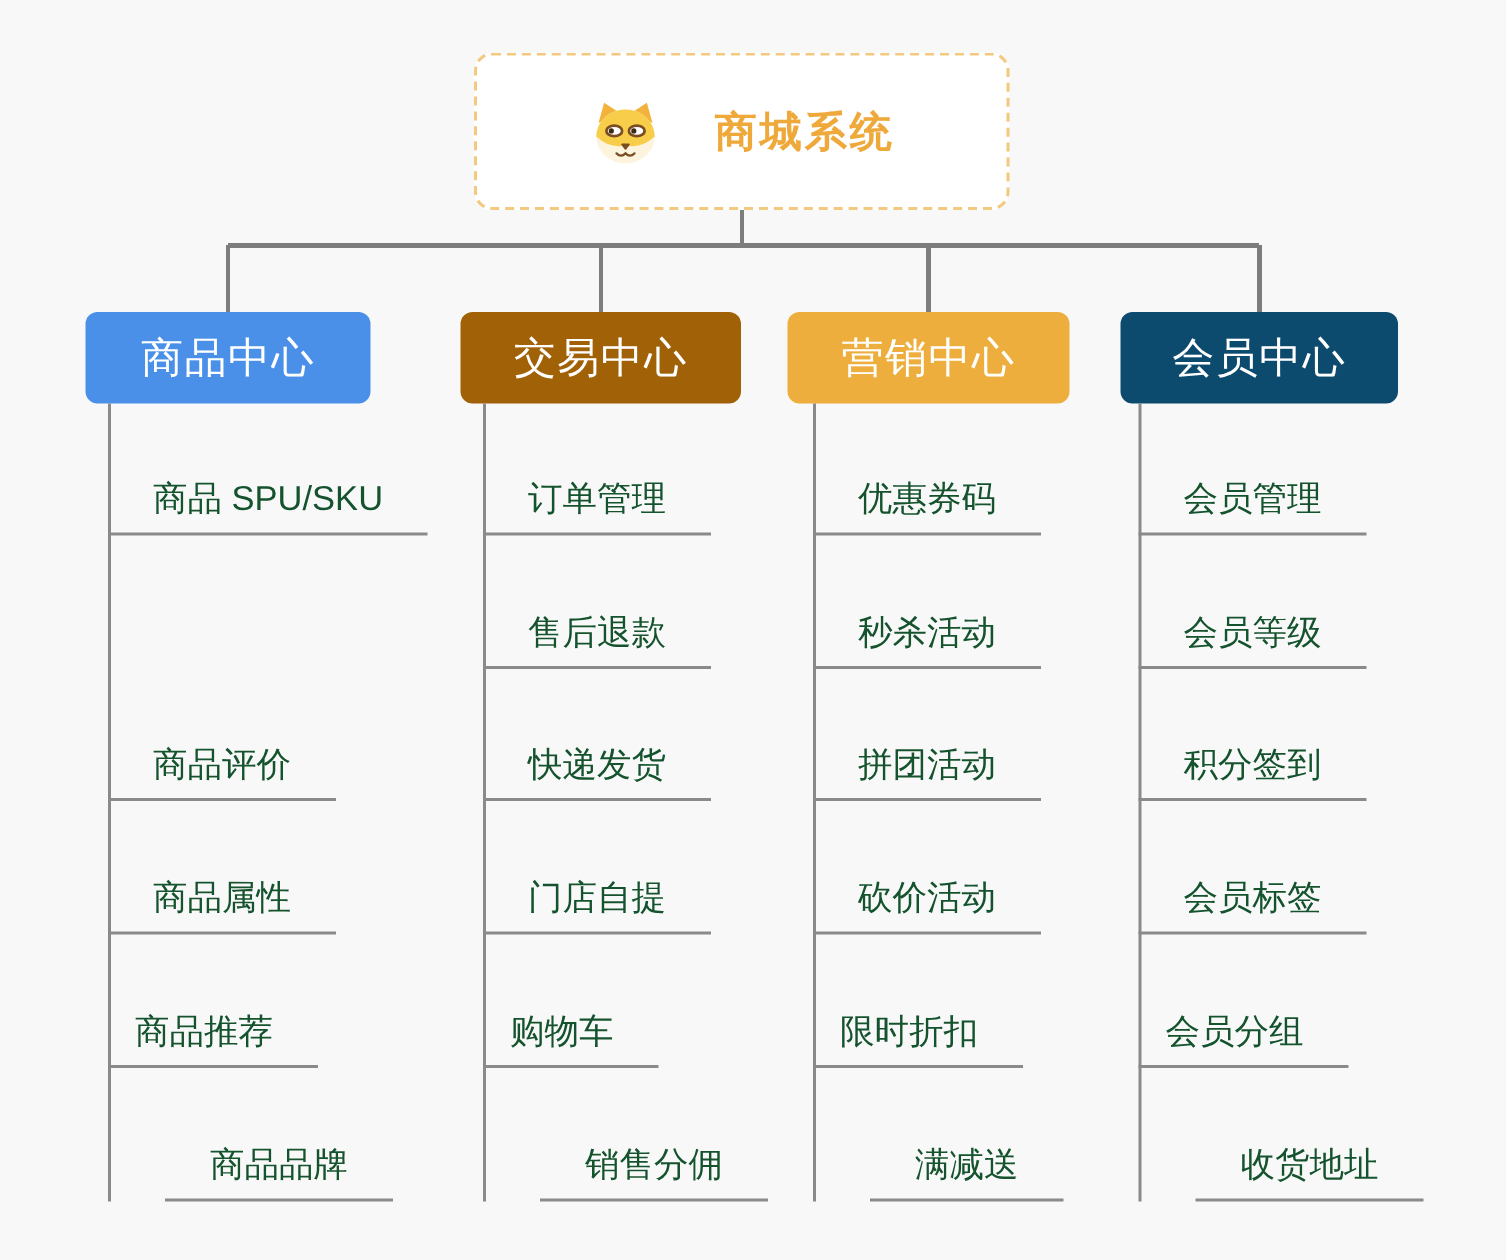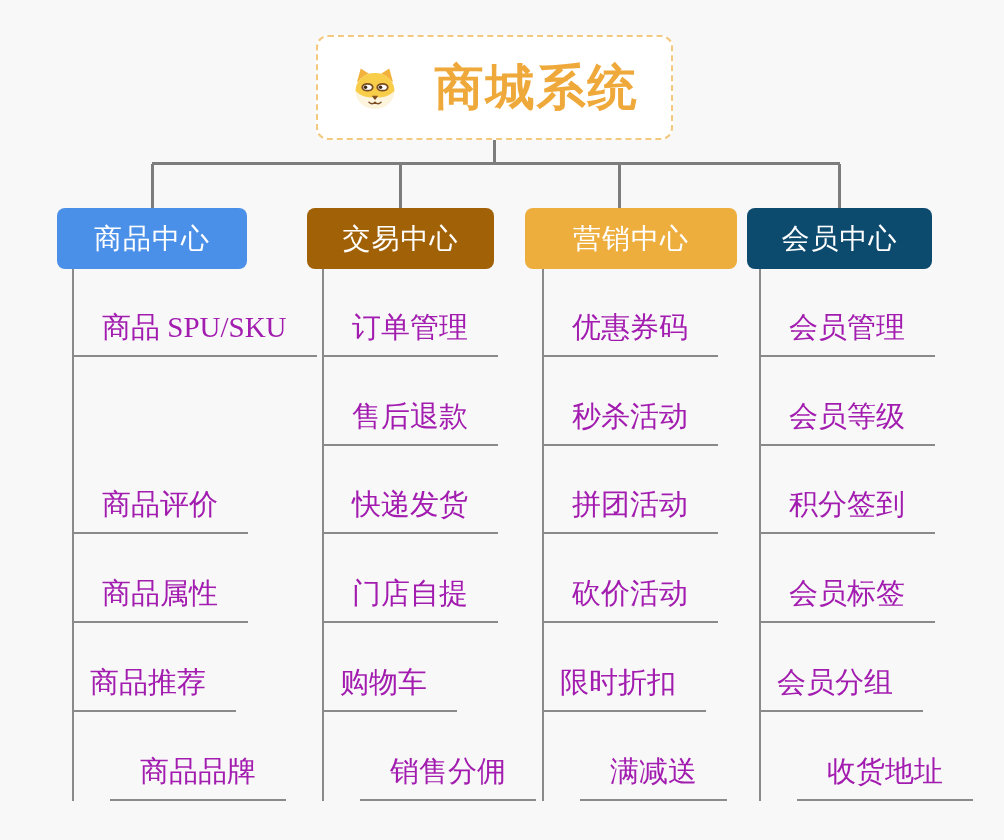--- a/index.html
+++ b/index.html
@@ -23,21 +23,21 @@
     position:absolute; left:316px; top:35px;
     width:357px; height:105px;
     box-sizing:border-box;
     background:#ffffff;
     border:2px dashed #F3C87F;
     border-radius:12px;
     display:flex; align-items:center; justify-content:center;
     gap:14px;
   }
   .root-title {
-    font-size:49px;
+    font-size:28px;
     font-weight:600;
     color:#EFA93B;
     letter-spacing:2px;
     white-space:nowrap;
     margin-left:22px;
   }
   .dog-icon { width:48px; height:46px; display:block; }
   
   .branch {
     position:absolute; top:208px; height:61px;
@@ -45,44 +45,43 @@
     border-radius:8px;
     color:#ffffff;
     font-size:28px;
     letter-spacing:1px;
     display:flex; align-items:center; justify-content:center;
     white-space:nowrap;
     cursor:default;
   }
   .b0 { left:57px;  width:190px; }
   .b1 { left:307px; width:187px; }
-  .b2 { left:525px; width:212px; }
+  .b2 { left:525px; width:188px; }
   .b3 { left:747px; width:185px; }
   
   .trunk {
     position:absolute; top:269px; height:532px; width:2px;
     background:#8A8A8A;
   }
   .t0 { left:72px; }
   .t1 { left:322px; }
   .t2 { left:542px; }
   .t3 { left:759px; }
   
   .leaf {
     position:absolute;
     box-sizing:border-box;
     height:44px;
     display:flex; align-items:flex-end;
     padding:0 30px 7px 30px;
     border-bottom:2px solid #8A8A8A;
-    font-size:29px;
-    color:#a21caf;
+    font-size:23px;
+    color:#14532d;
     white-space:nowrap;
     cursor:default;
-    font-family:Liberation Serif, serif;
   }
   .c0 { left:72px; }
   .c1 { left:322px; }
   .c2 { left:542px; }
   .c3 { left:759px; }
   .r0 { top:313px; }
   .r1 { top:402px; }
   .r2 { top:490px; }
   .r3 { top:579px; }
   .r4 { top:668px;padding-left:18px; }

